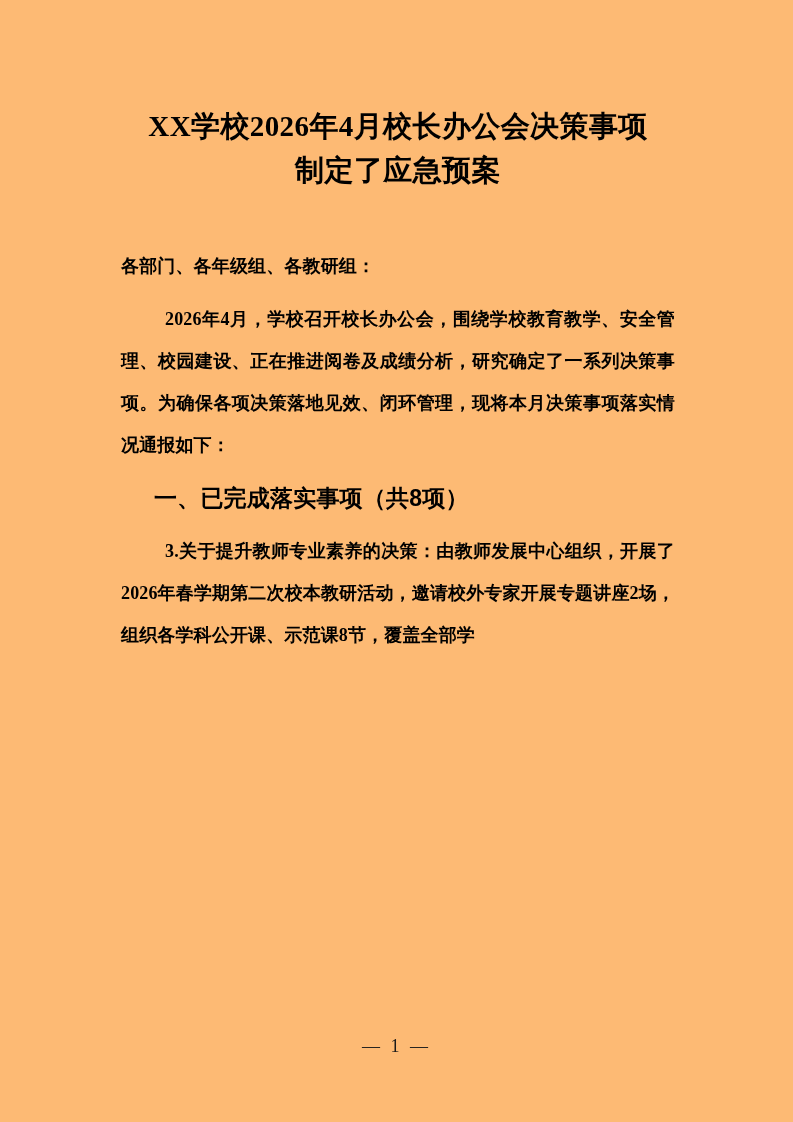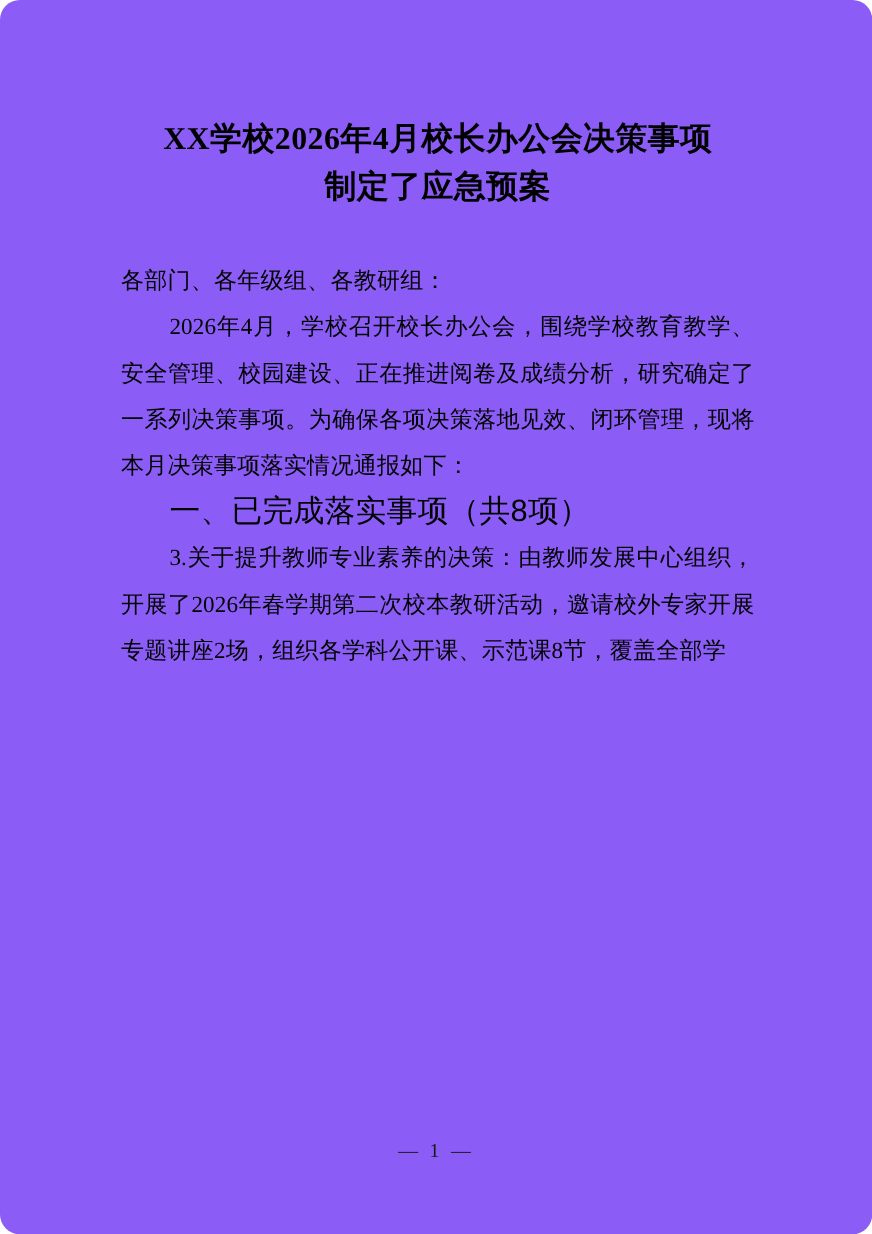--- a/index.html
+++ b/index.html
@@ -11,24 +11,23 @@
   body {
     font-family: "Liberation Serif", "DejaVu Serif", serif;
     color: #000000;
   }
 
   .page {
     position: relative;
     width: 793px;
     height: 1122px;
     margin: 0 auto;
-    background: #8b5cf6;
+    background: #fdba74;
     overflow: hidden;
     box-sizing: border-box;
-    border-radius: 18px;
   }
 
   
   .content {
     position: absolute;
     left: 110px;
     top: 0;
     width: 576px;
   }
 
@@ -43,45 +42,45 @@
     line-height: 44px;
     letter-spacing: 0.4px;
     word-break: break-all;
   }
 
   
   .title-gap { height: 42px; }
 
   
   .para {
-    margin: 0;
+    margin: 11px;
     font-family: "Liberation Serif", "DejaVu Serif", serif;
-    font-size: 21px;
+    font-size: 18px;
     line-height: 42px;
     text-align: justify;
     text-justify: inter-ideograph;
     word-break: break-all;
     letter-spacing: 0.15px;
-    font-weight: 400;
+    font-weight: 700;
   }
 
   .para.salutation {
     text-indent: 0;
   }
 
   .para.indent {
     text-indent: 44px;
   }
 
   
   .section-heading {
     margin: 0;
     font-family: "Liberation Sans", "DejaVu Sans", sans-serif;
-    font-weight: normal;
-    font-size: 28px;
+    font-weight: bold;
+    font-size: 23px;
     line-height: 42px;
     text-indent: 44px;
     letter-spacing: 0.2px;
     word-break: break-all;
   }
 
   
   .page-footer {
     position: absolute;
     left: 0;

